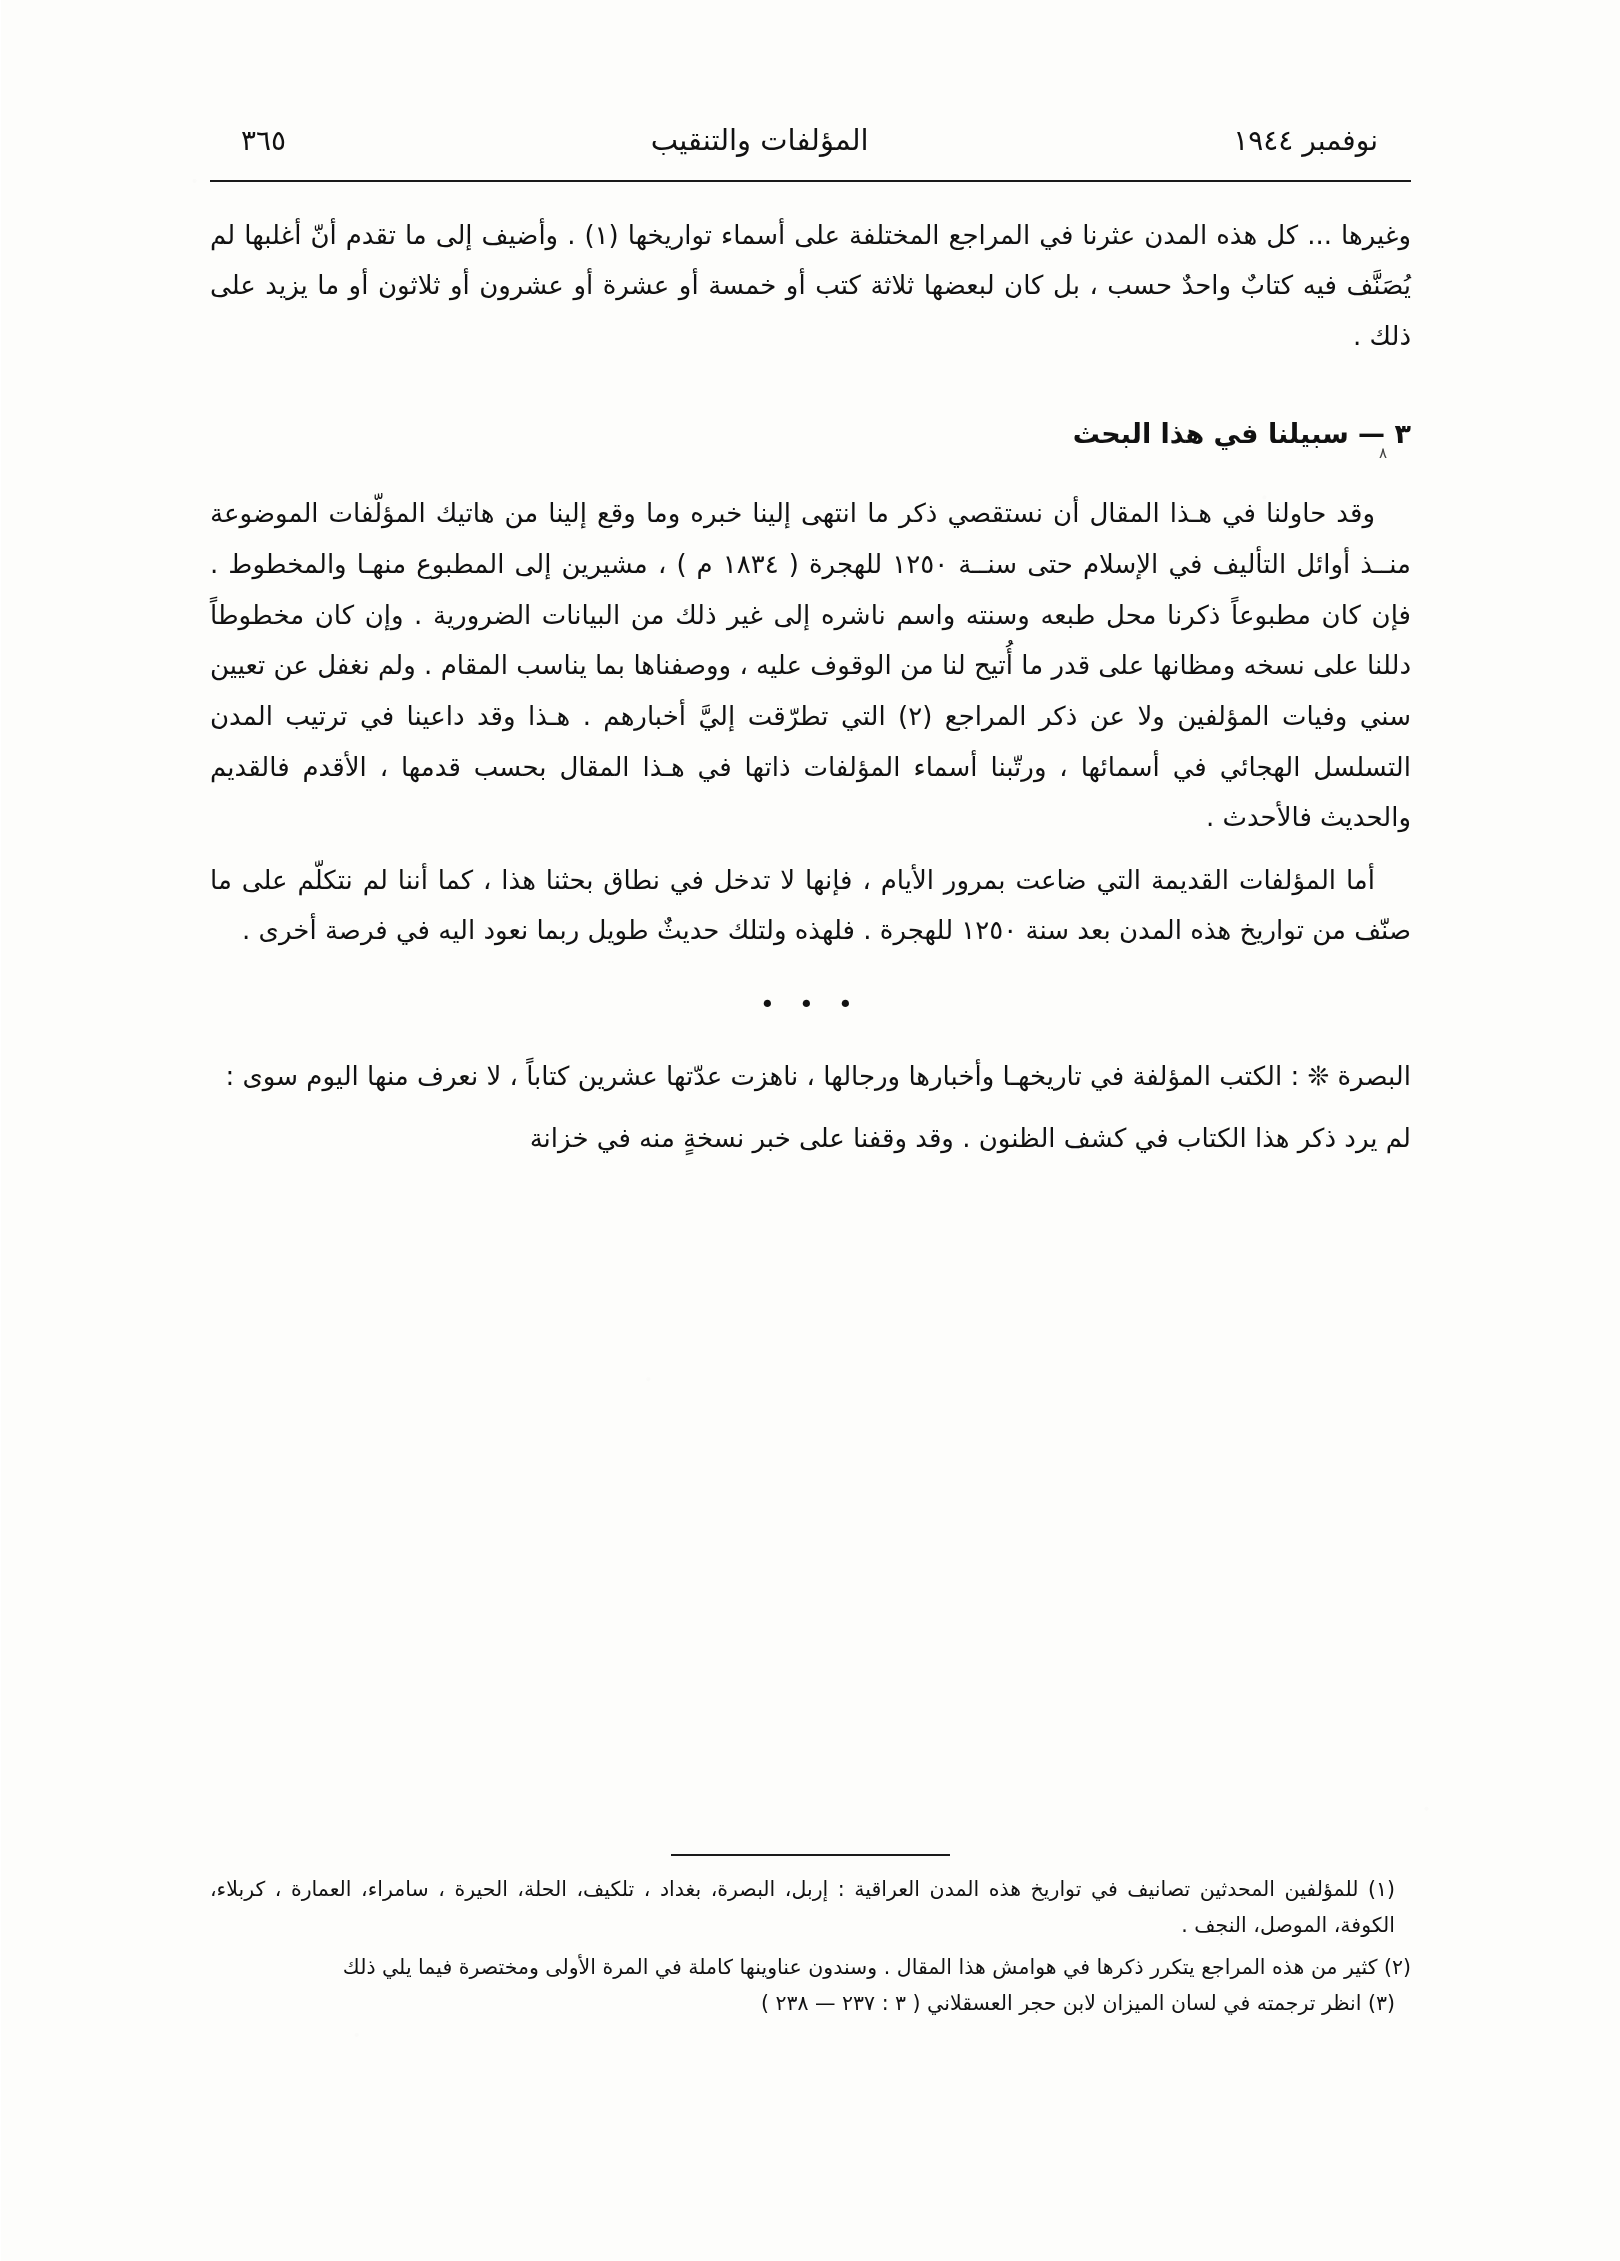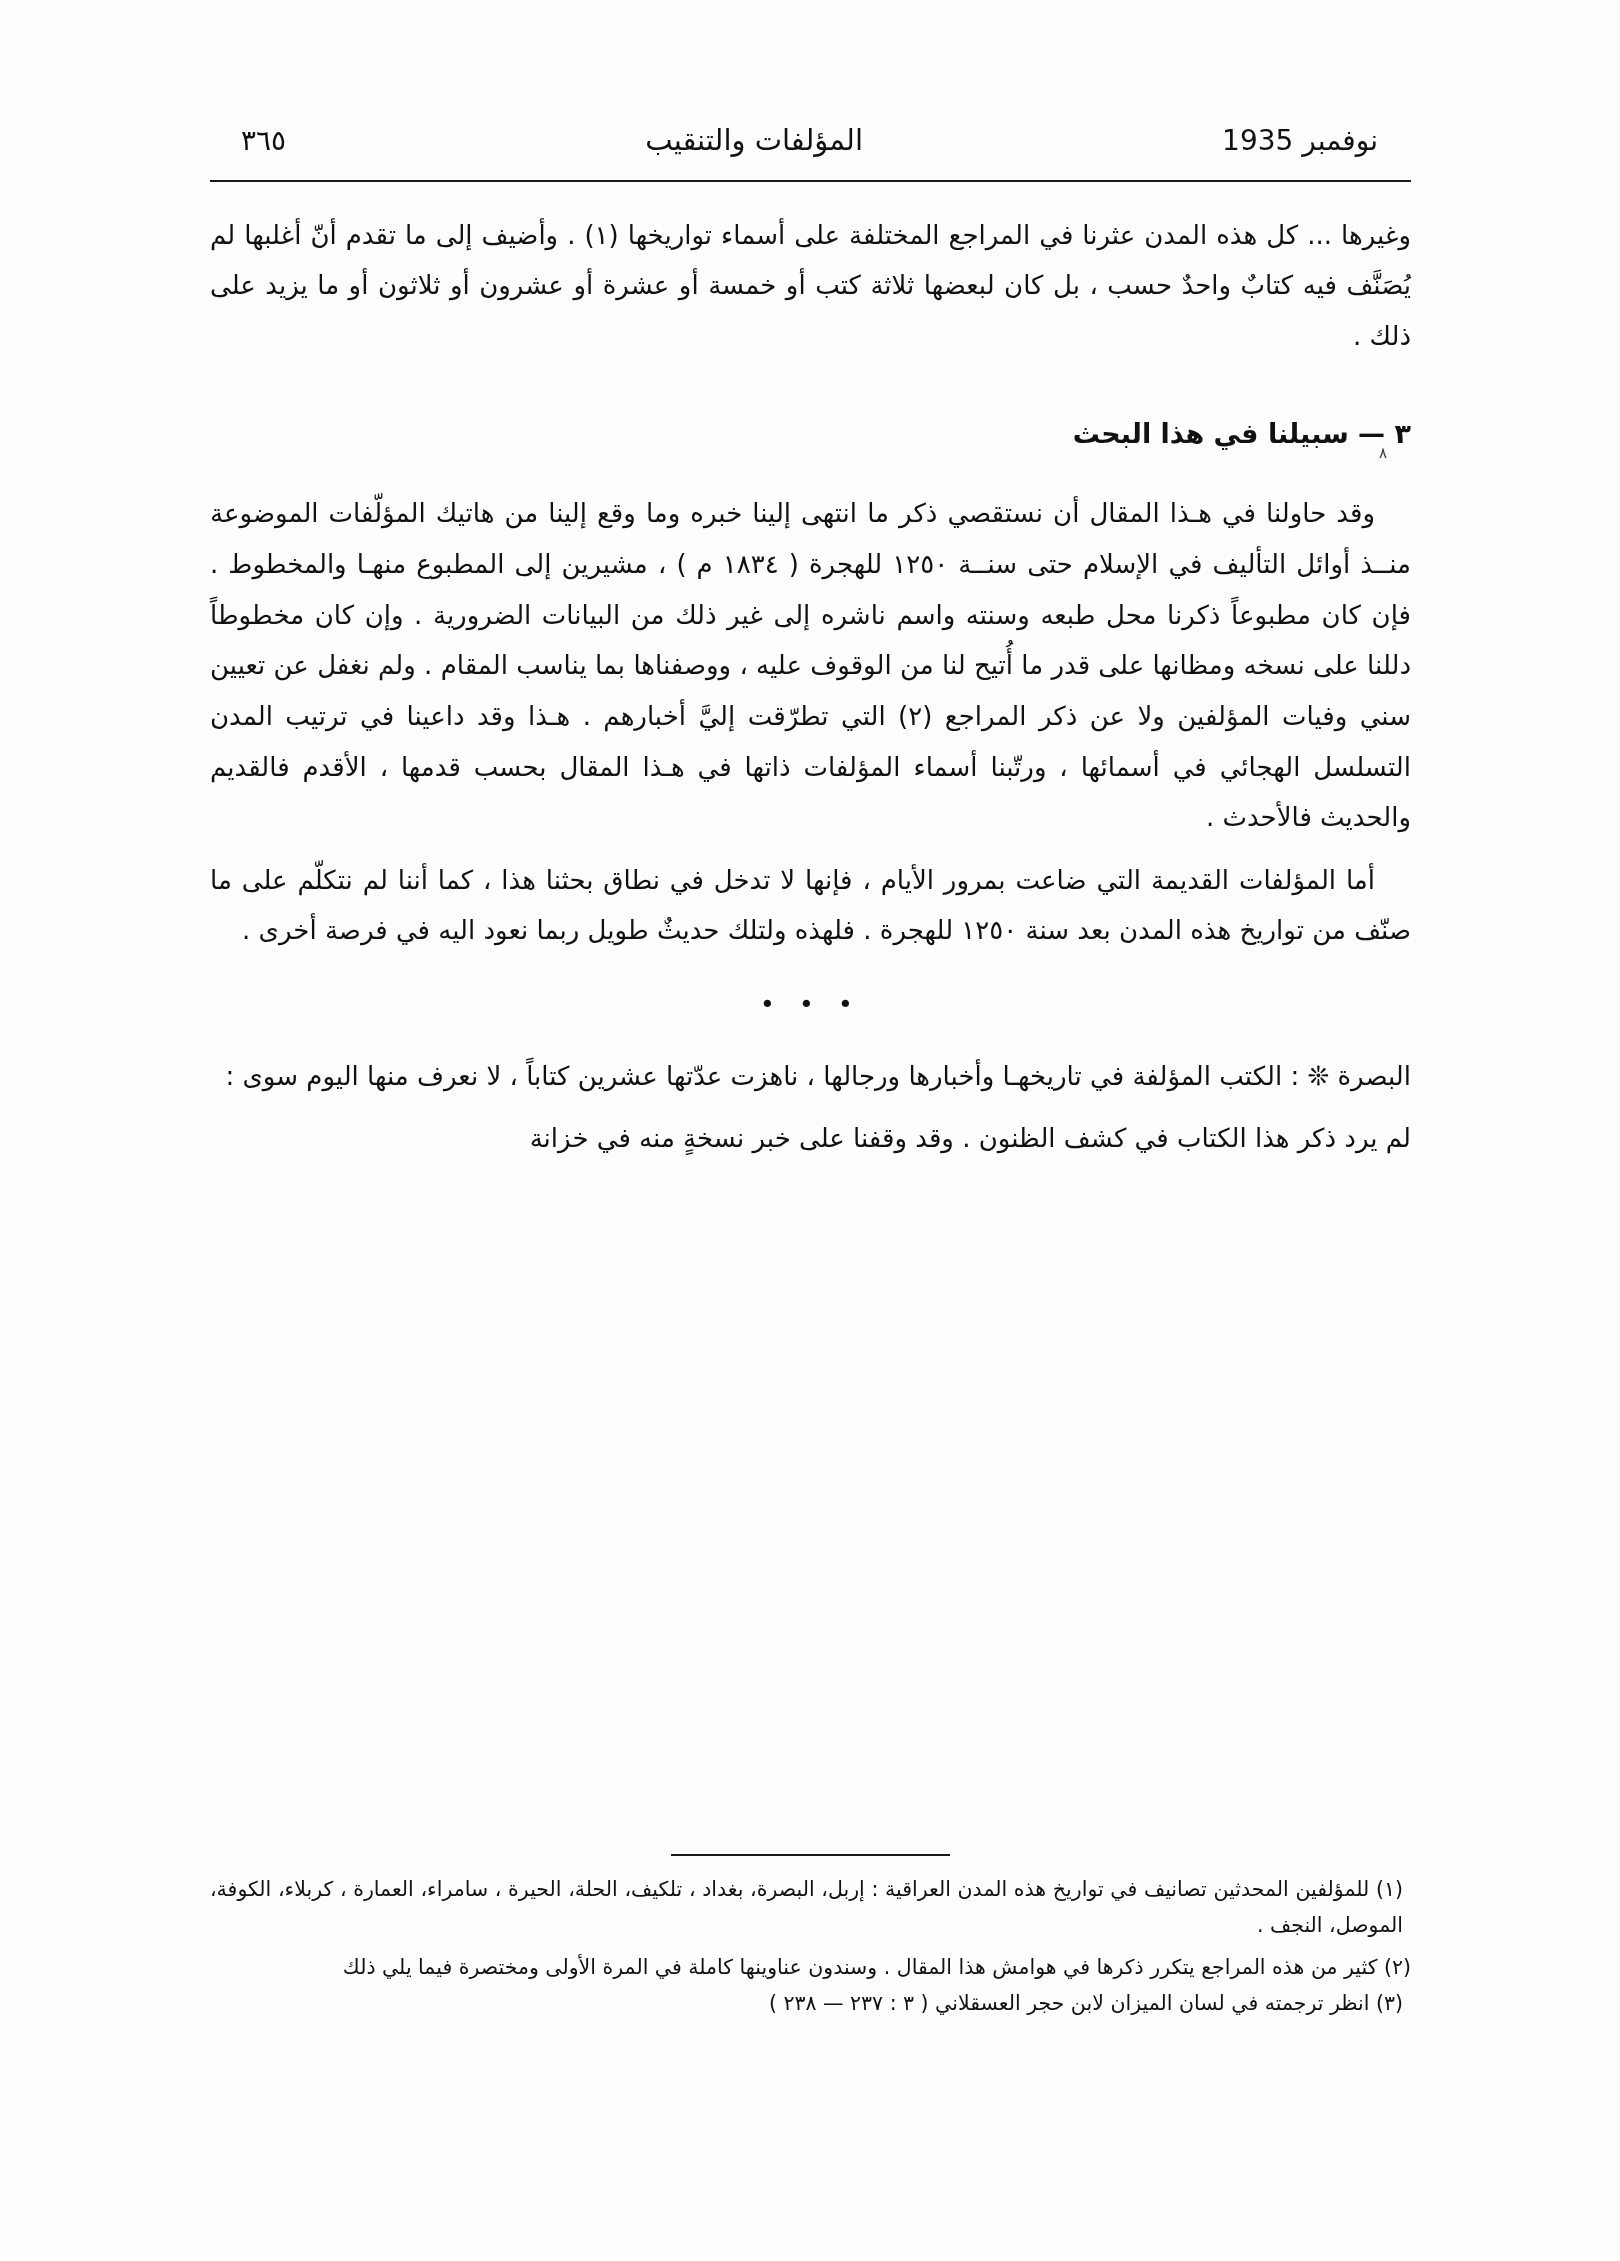--- a/index.html
+++ b/index.html
@@ -111,21 +111,21 @@
     left: 210px;
     direction: rtl;
   }
   .fn-rule {
     width: 279px;
     height: 1.6px;
     background: #1a1a1a;
     margin: 0 auto 15px auto;
   }
   .footnotes p {
-    margin: 0 8px 5px 0;
+    margin: 0 16px 5px 0;
     font-size: 20.5px;
     line-height: 1.78;
     text-align: justify;
   }
   .fn-row {
     display: flex;
     flex-direction: row;
     justify-content: center;
     gap: 25px;
   }
@@ -142,21 +142,21 @@
 </style>
 </head>
 <body>
 
 <div class="page">
   <div class="scan-noise"></div>
 
   <div class="content">
 
     <div class="running-head">
-      <span class="rh-item rh-date">نوفمبر 1935</span>
+      <span class="rh-item rh-date">نوفمبر ١٩٤٤</span>
       <span class="rh-item rh-title">المؤلفات والتنقيب</span>
       <span class="rh-item rh-page">٣٦٥</span>
     </div>
 
     <div class="head-rule"></div>
 
     <div class="body-block">
 
       <p>وغيرها ... كل هذه المدن عثرنا في المراجع المختلفة على أسماء تواريخها (١) . وأضيف إلى ما تقدم أنّ أغلبها لم يُصَنَّف فيه كتابٌ واحدٌ حسب ، بل كان لبعضها ثلاثة كتب أو خمسة أو عشرة أو عشرون أو ثلاثون أو ما يزيد على ذلك .</p>
 

